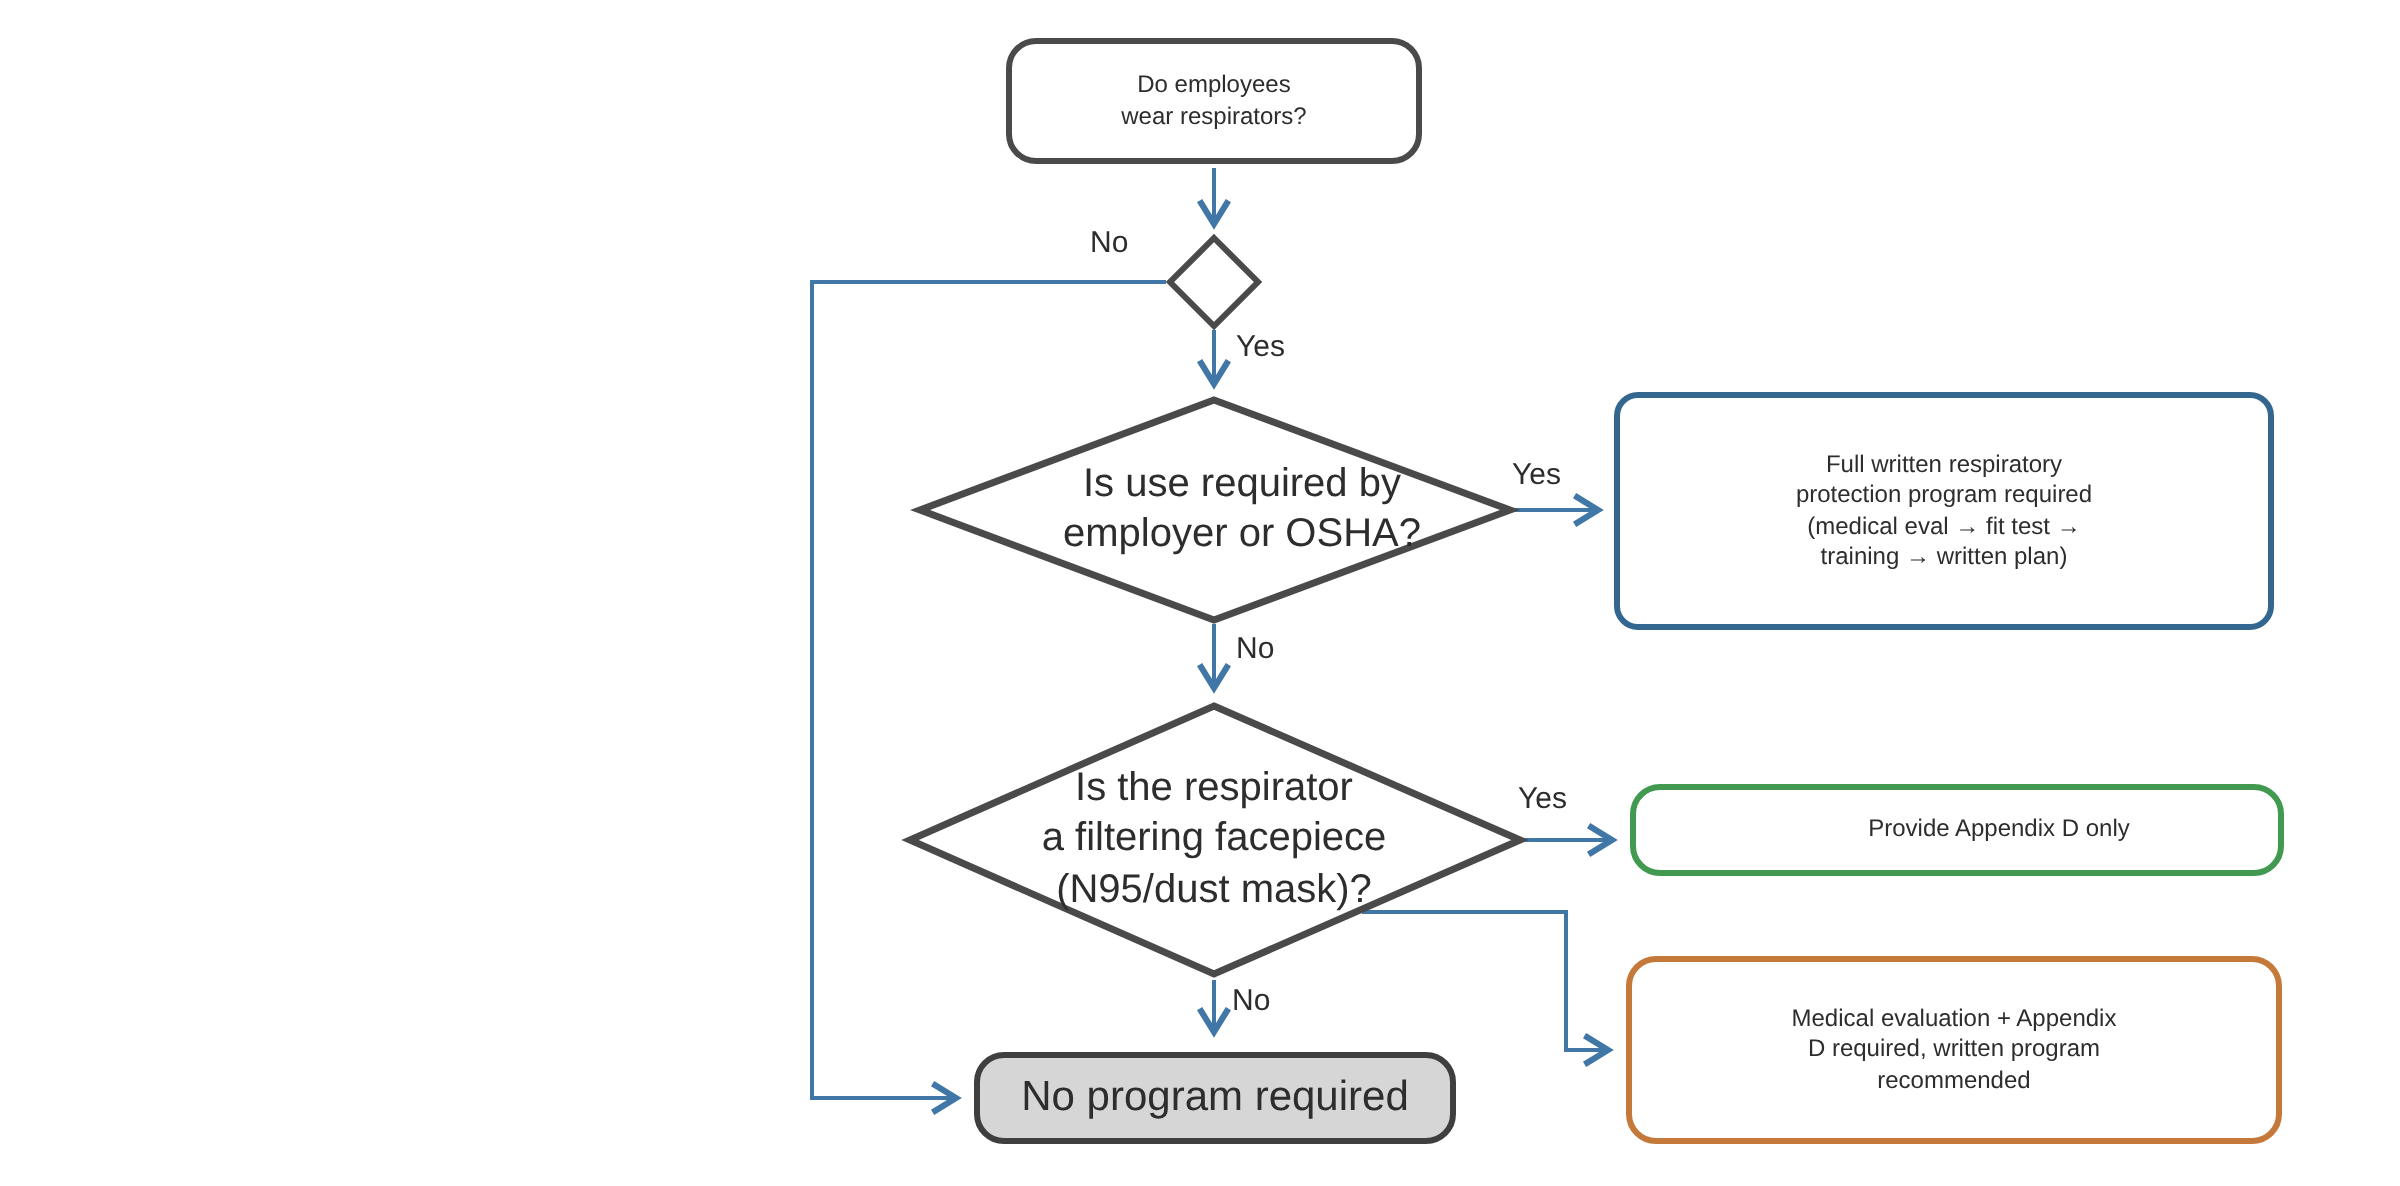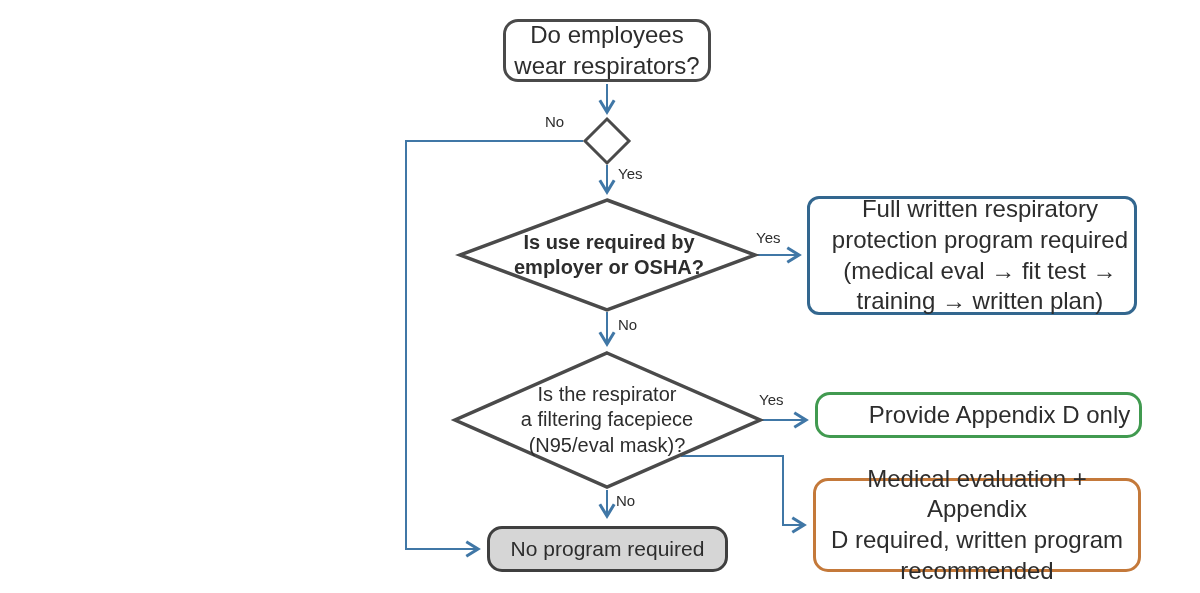--- a/index.html
+++ b/index.html
@@ -41,26 +41,26 @@
   .node {
     position: absolute;
     display: flex;
     align-items: center;
     justify-content: center;
     text-align: center;
     white-space: pre-line;
     background: #ffffff;
     border: 3px solid var(--outline, #4a4a4a);
     border-radius: 15px;
-    font-size: 24px;
+    font-size: 12px;
     line-height: 1.28;
     box-sizing: border-box;
     padding: 2px 6px;
   }
-  .node.box-blue   { border-color: var(--blue-box, #33678f);  border-radius: 12px; justify-content: flex-end; }
+  .node.box-blue   { border-color: var(--blue-box, #33678f);  border-radius: 12px; }
   .node.box-green  { border-color: var(--green-box, #419a50); padding-left: 48px; }
   .node.box-orange { border-color: var(--orange-box, #c4793a); }
   .node.box-gray   {
     background: var(--gray-fill, #d6d6d6);
     border: 3.5px solid #3f3f3f;
     font-size: 21px;
   }
   .dtext {
     position: absolute;
     display: flex;
@@ -102,25 +102,25 @@
     <polygon class="diamond small" points="607,119 629,141 607,163 585,141"></polygon>
     <polygon class="diamond large" points="607,200 755,255 607,310 460,255"></polygon>
     <polygon class="diamond large" points="607,353 760,420 607,487 455,420"></polygon>
   </svg>
 
   <div class="node" style="left:503px; top:19px; width:208px; height:63px;">
     <span>Do employees
 wear respirators?</span>
   </div>
 
-  <div class="dtext" style="left:469px; top:212px; width:280px; height:86px;font-weight:bold;">Is use required by
+  <div class="dtext" style="left:481px; top:212px; width:280px; height:86px;">Is use required by
 employer or OSHA?</div>
   <div class="dtext" style="left:462px; top:360px; width:290px; height:120px;">Is the respirator
 a filtering facepiece
-(N95/eval mask)?</div>
+(N95/dust mask)?</div>
 
   <div class="node box-blue" style="left:807px; top:196px; width:330px; height:119px;">
     <span>Full written respiratory
 protection program required
 (medical eval → fit test →
 training → written plan)</span>
   </div>
 
   <div class="node box-green" style="left:815px; top:392px; width:327px; height:46px;">
     <span>Provide Appendix D only</span>

